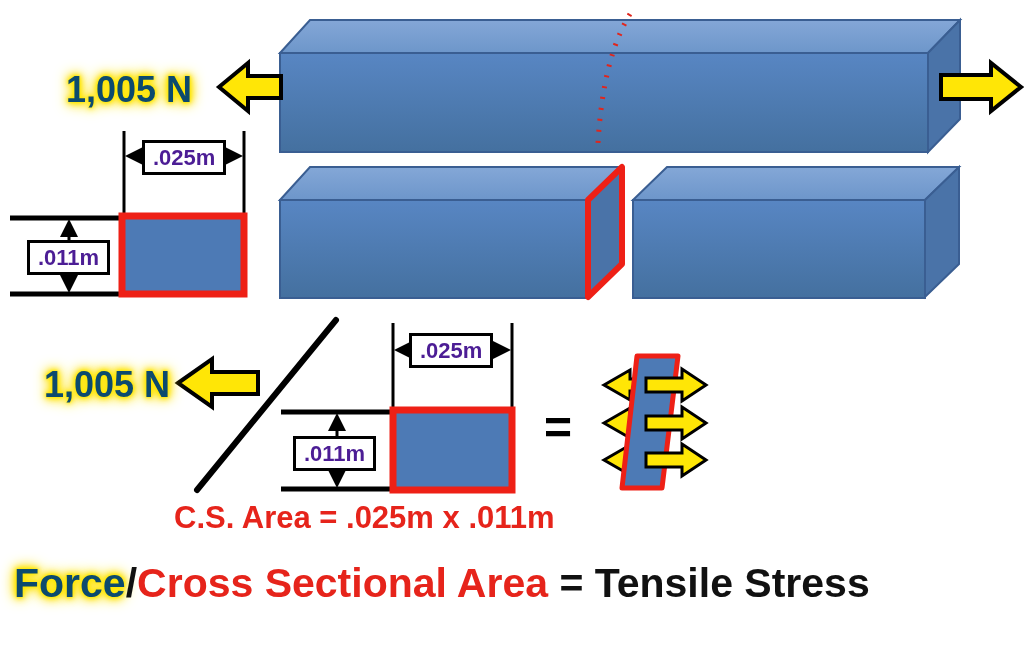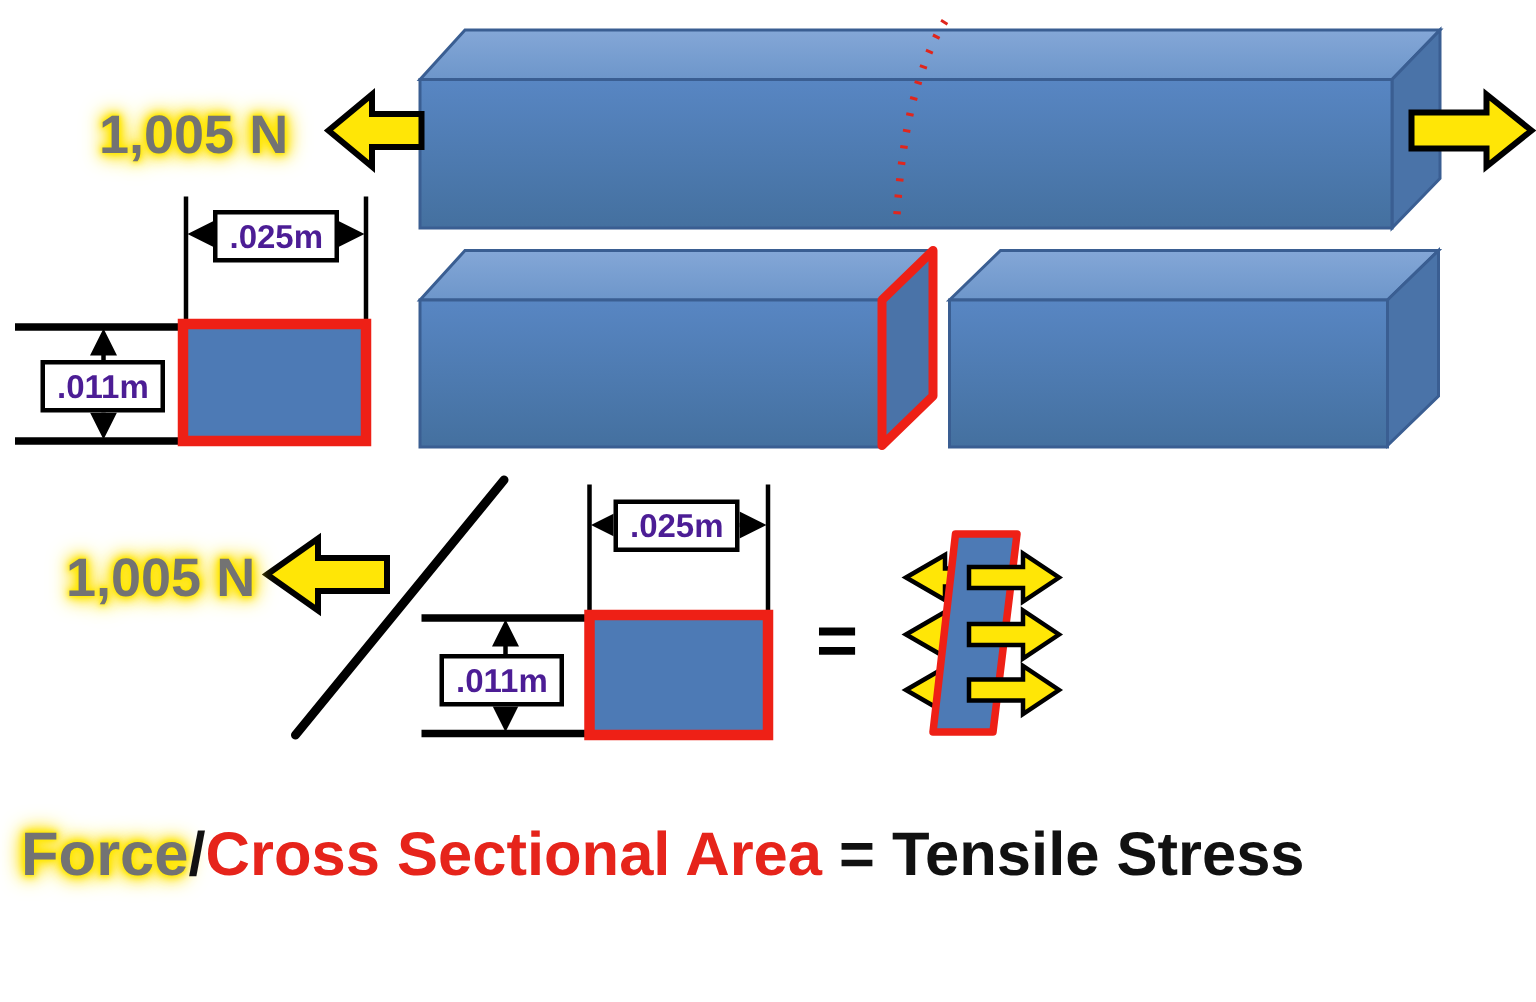--- a/index.html
+++ b/index.html
@@ -6,35 +6,35 @@
   .stage {
     position:relative; width:1024px; height:668px; background:#ffffff;
     font-family:"Liberation Sans", sans-serif; overflow:hidden;
   }
   svg { position:absolute; left:0; top:0; }
   .lbl {
     position:absolute; font-weight:bold; white-space:nowrap;
     font-family:"Liberation Sans", sans-serif;
   }
   .glow {
-    color:#737373;
+    color:#0c4a6e;
     text-shadow:
       0 0 2px #ffe800, 0 0 4px #ffe800, 0 0 6px #ffe600,
       0 0 9px #ffe300, 0 0 13px #ffe300, 0 0 16px #ffdd00;
   }
   .dimbox {
     position:absolute; background:#ffffff; border:3px solid #000000;
     color:#4c1d95; font-size:22px; font-weight:bold; line-height:1.15;
     padding:2px 8px; text-align:center; white-space:nowrap;
     font-family:"Liberation Sans", sans-serif;
   }
   .force { font-size:36px; }
   .eq { font-size:48px; color:#000; }
   .csarea { font-size:31px; color:#e6241b; }
-  .formula { font-size:41px; color:#111; }
+  .formula { font-size:41px; color:#111;margin-top:14px; }
   .formula .red { color:#e6241b; }
   .formula .blk { color:#111; }
   .formula sup { font-size:26px; vertical-align:14px; font-weight:bold; }
 </style>
 </head>
 <body>
 
 <div class="stage">
 
   <svg width="1024" height="668" viewBox="0 0 1024 668">
@@ -124,19 +124,20 @@
   <div class="dimbox" style="left:142px; top:140px;">.025m</div>
   <div class="dimbox" style="left:27px; top:240px;">.011m</div>
 
   <div class="lbl force glow" style="left:44px; top:364px;">1,005 N</div>
 
   <div class="dimbox" style="left:409px; top:333px;">.025m</div>
   <div class="dimbox" style="left:293px; top:436px;">.011m</div>
 
   <div class="lbl eq" style="left:544px; top:400px;">=</div>
 
+  <div class="lbl csarea" style="left:174px; top:500px;">C.S. Area = .025m x .011m</div>
 
   <div class="lbl formula" style="left:14px; top:546px;">
     <span class="glow">Force</span><span class="blk">/</span><span class="red">Cross Sectional Area</span><span class="blk"> = Tensile Stress</span>
   </div>
 
 
 </div>
 
 </body></html>

